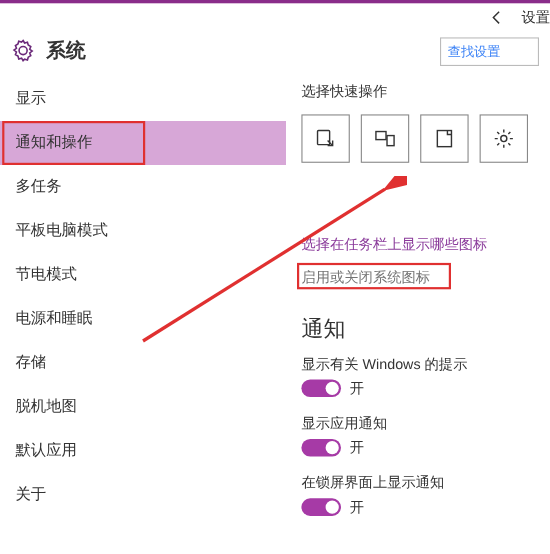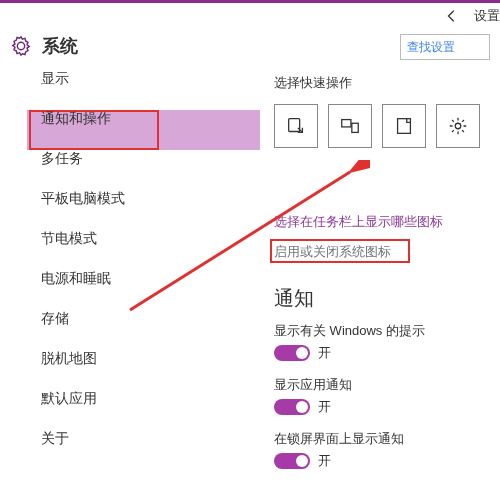--- a/index.html
+++ b/index.html
@@ -6,21 +6,21 @@
   body { font-family: "Microsoft YaHei", "Segoe UI", sans-serif; font-size: 13px; color: #333; background: #fff; width: 500px; height: 504px; overflow: hidden; position: relative; }
   .titlebar { height: 28px; border-top: 3px solid #8a2d8a; display: flex; align-items: center; padding-left: 8px; gap: 12px; justify-content: flex-end; }
   .back { width: 20px; height: 20px; display: flex; align-items: center; justify-content: center; cursor: pointer; }
   .header { display: flex; align-items: flex-start; justify-content: space-between; padding: 6px 10px 10px 10px; }
   .header-left { display: flex; align-items: center; gap: 10px; }
   .gear { width: 22px; height: 22px; color: #6b2a7a; }
   .hdr-title { font-size: 18px; font-weight: 600; }
   .search { border: 1px solid #bbb; height: 26px; width: 90px; padding: 0 6px; font-size: 12px; color: #3b82f6; display: flex; align-items: center; }
   .main { display: flex; height: calc(504px - 28px - 44px); }
   .sidebar { width: 260px; display: flex; flex-direction: column; position: relative; }
-  .side-item { height: 40px; display: flex; align-items: flex-start; padding-left: 14px; font-size: 14px; cursor: pointer; position: relative; margin-left: 27px; }
+  .side-item { height: 40px; display: flex; align-items: center; padding-left: 14px; font-size: 14px; cursor: pointer; position: relative; }
   .side-item.selected { background: #d7a7d7; }
   .side-item .lbl { position: relative; z-index: 2; }
   .redbox { position: absolute; border: 2px solid #e03030; pointer-events: none; }
   .content { flex: 1; padding: 4px 0 0 14px; overflow: hidden; }
   .h-sec { font-size: 20px; margin: 6px 0 10px 0; }
   .sub { font-size: 13px; margin-bottom: 12px; }
   .qa-row { display: flex; gap: 10px; margin-bottom: 20px; }
   .qa-tile { width: 44px; height: 44px; border: 1px solid #888; display: flex; align-items: center; justify-content: center; cursor: pointer; }
   .qa-tile svg { width: 22px; height: 22px; }
   .link { color: #8a3a9a; font-size: 13px; display: inline-block; margin-bottom: 12px; cursor: pointer; margin-top: 45px; }

